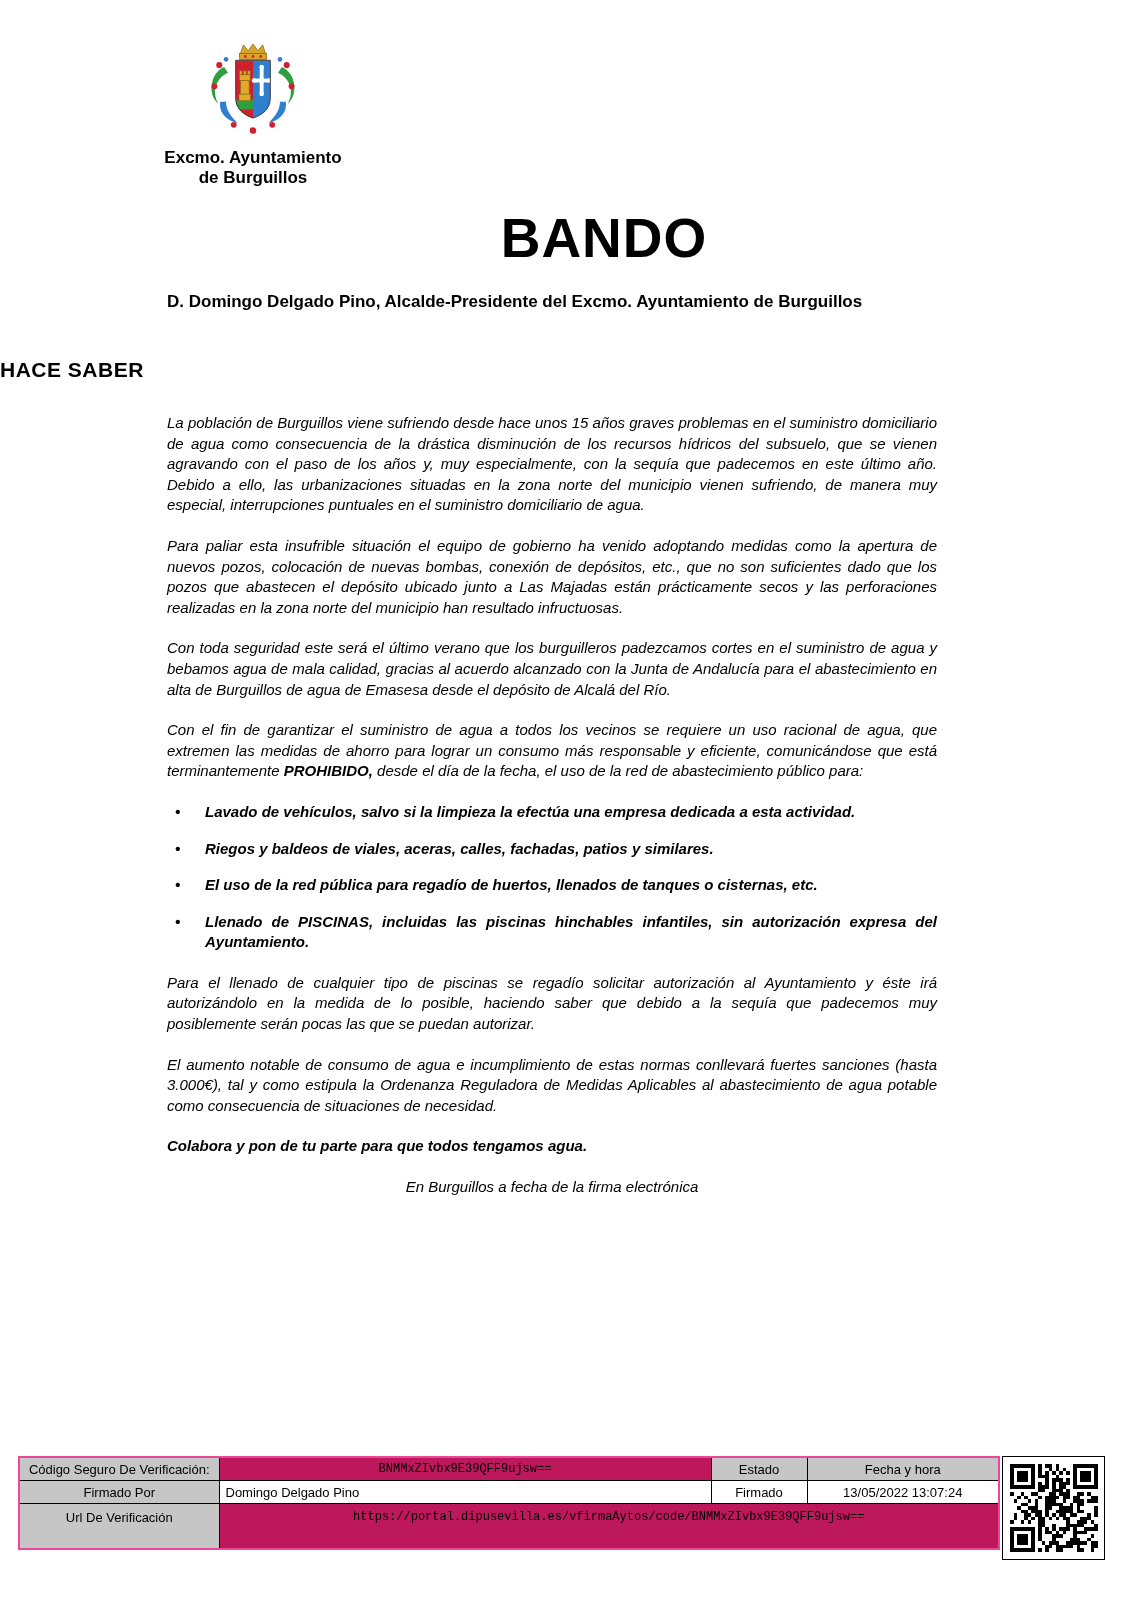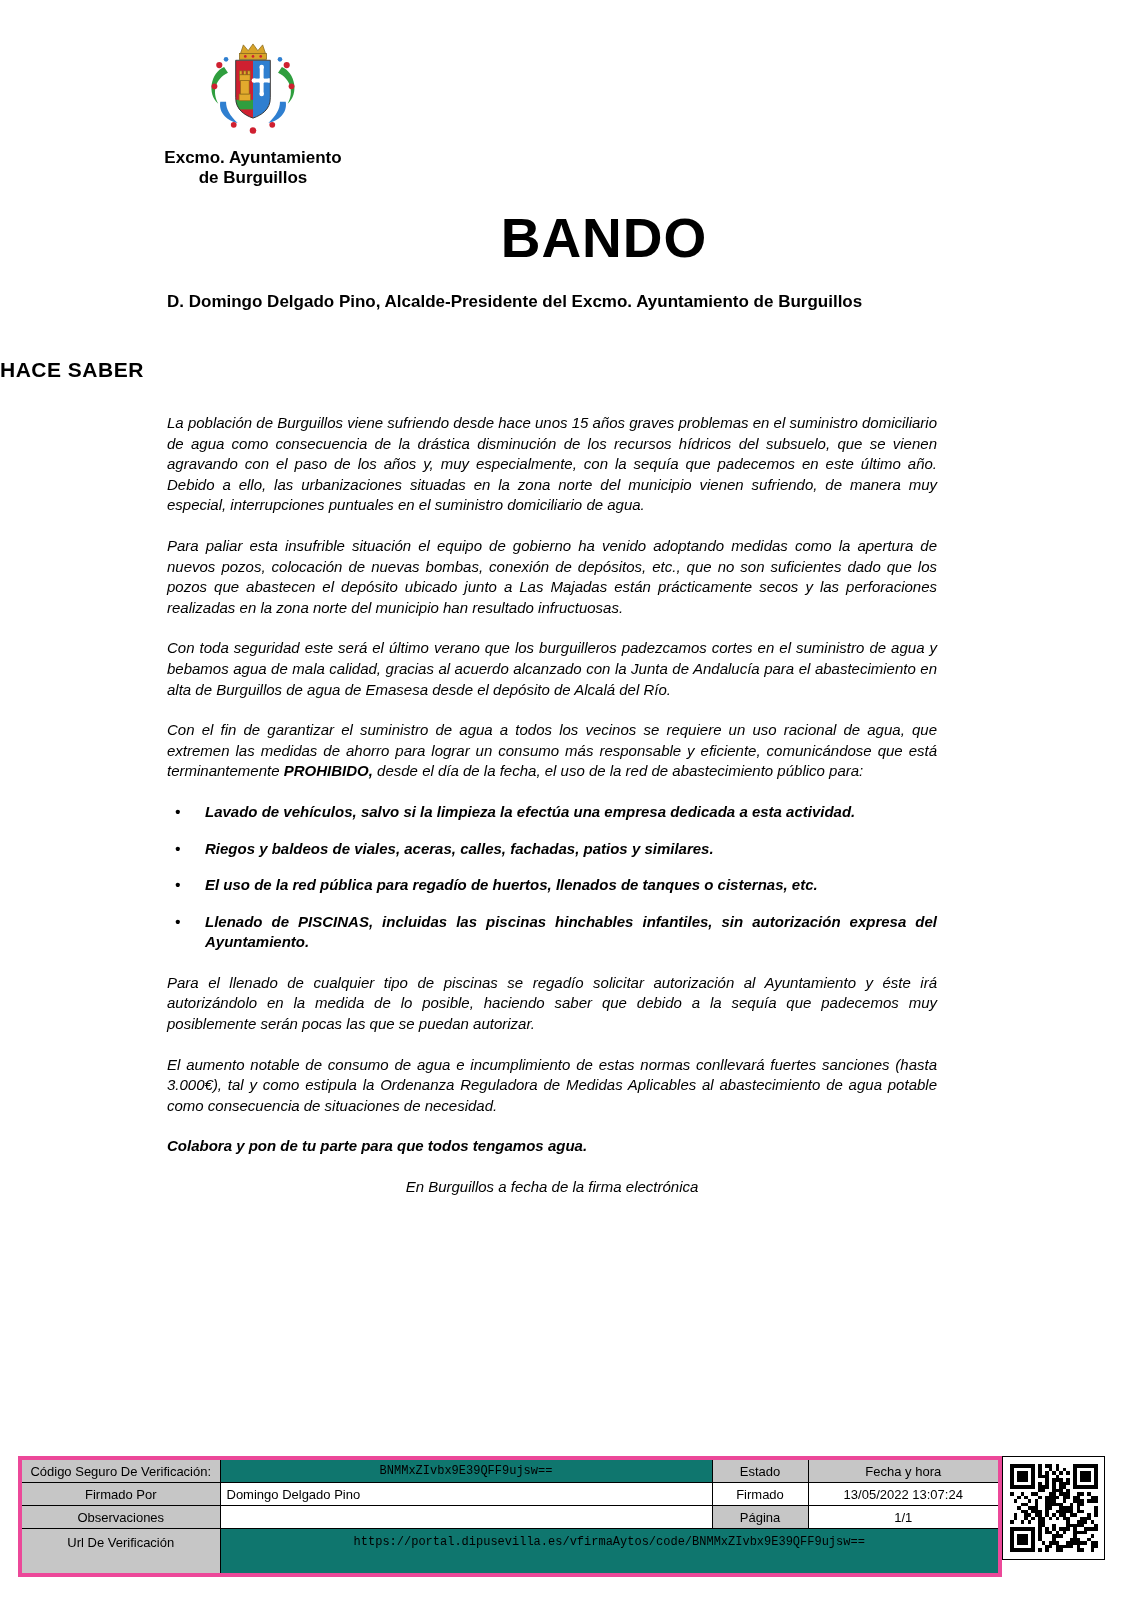--- a/index.html
+++ b/index.html
@@ -27,28 +27,28 @@
   ul.prohibit li{position:relative;padding-left:38px;margin:16px 0 2px 0;}
   ul.prohibit li::before{content:"\2022";position:absolute;left:8px;top:0;font-size:15px;}
   .center-line{text-align:center;}
   .place-line{margin-top:24px;}
   .sig-block{margin-top:48px;text-align:center;}
   .sig-block div{line-height:22px;}
 
   
   table.verif{position:absolute;left:18px;top:1456px;border-collapse:collapse;
               table-layout:fixed;width:980px;font-size:13px;}
-  table.verif{border:4px solid #ec4899;}
+  table.verif{border:2px solid #ec4899;}
   table.verif td{border:1px solid #000;padding:0 6px;height:22px;overflow:hidden;
                  white-space:nowrap;}
   td.lbl{background:#c6c6c6;text-align:center;}
   td.val{background:#fff;}
   td.c{text-align:center;}
   td.mono{font-family:"Liberation Mono","DejaVu Sans Mono",monospace;font-size:12px;
-          text-align:center;background:#0f766e;}
+          text-align:center;background:#be185d;}
   tr.url-row td{height:38px;vertical-align:top;padding-top:6px;}
 
   .qr-box{position:absolute;left:1002px;top:1456px;width:101px;height:102px;
           border:1px solid #000;display:flex;align-items:center;justify-content:center;}
   .qr-box svg{width:88px;height:88px;}
 </style>
 </head>
 <body>
 
 <div class="page">
@@ -144,26 +144,20 @@
       <td class="lbl">Código Seguro De Verificación:</td>
       <td class="mono">BNMMxZIvbx9E39QFF9ujsw==</td>
       <td class="lbl">Estado</td>
       <td class="lbl">Fecha y hora</td>
     </tr>
     <tr>
       <td class="lbl">Firmado Por</td>
       <td class="val">Domingo Delgado Pino</td>
       <td class="val c">Firmado</td>
       <td class="val c">13/05/2022 13:07:24</td>
-    </tr>
-    <tr>
-      <td class="lbl">Observaciones</td>
-      <td class="val"></td>
-      <td class="lbl">Página</td>
-      <td class="val c">1/1</td>
     </tr>
     <tr class="url-row">
       <td class="lbl">Url De Verificación</td>
       <td class="mono" colspan="3">https://portal.dipusevilla.es/vfirmaAytos/code/BNMMxZIvbx9E39QFF9ujsw==</td>
     </tr>
   </tbody>
     </table>
 
   <div class="qr-box">
     <svg id="qr" viewBox="0 0 25 25" shape-rendering="crispEdges">

